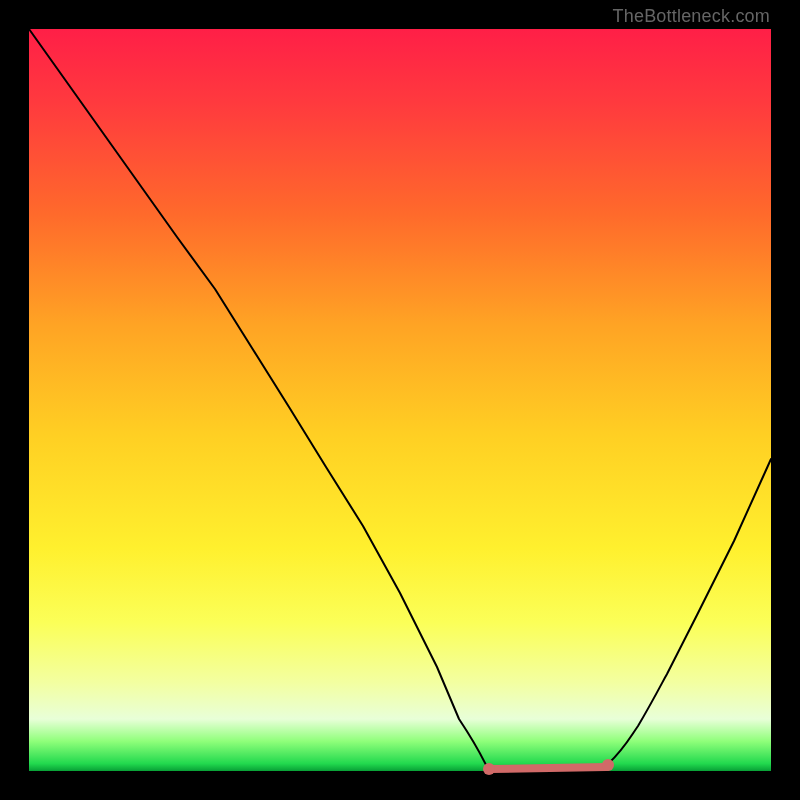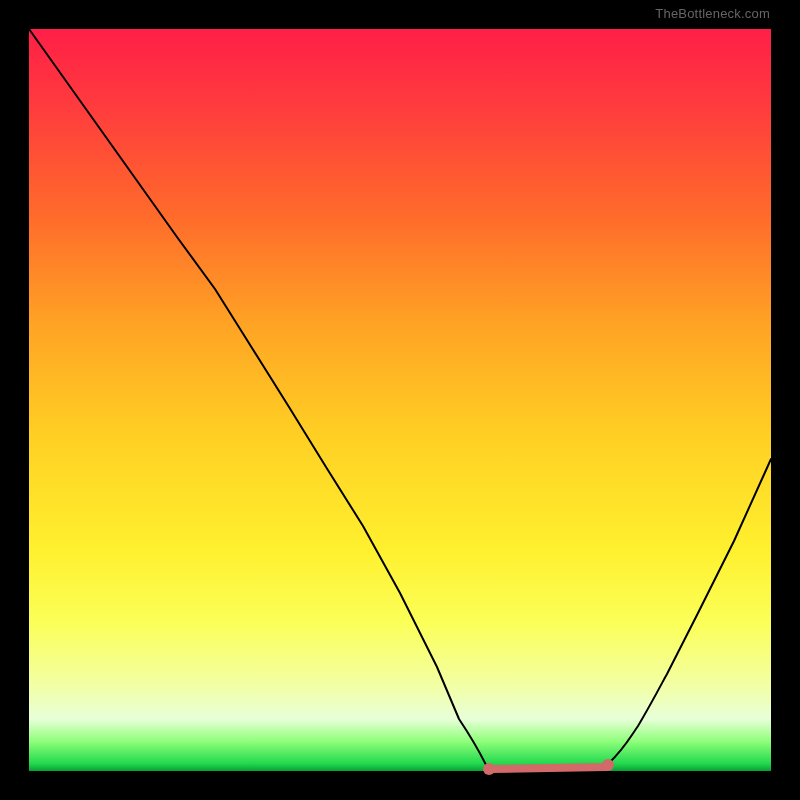--- a/index.html
+++ b/index.html
@@ -36,21 +36,21 @@
       #8fff7a 96%,
       #22d94e 99%,
       #08a036 100%
     );
   }
   .attribution {
     position: absolute;
     top: 6px;
     right: 30px;
     font-family: Arial, Helvetica, sans-serif;
-    font-size: 13px;
+    font-size: 18px;
     color: #656565;
     letter-spacing: 0.2px;
     user-select: none;
   }
   svg.curve {
     position: absolute;
     left: 0;
     top: 0;
     width: 742px;
     height: 742px;

